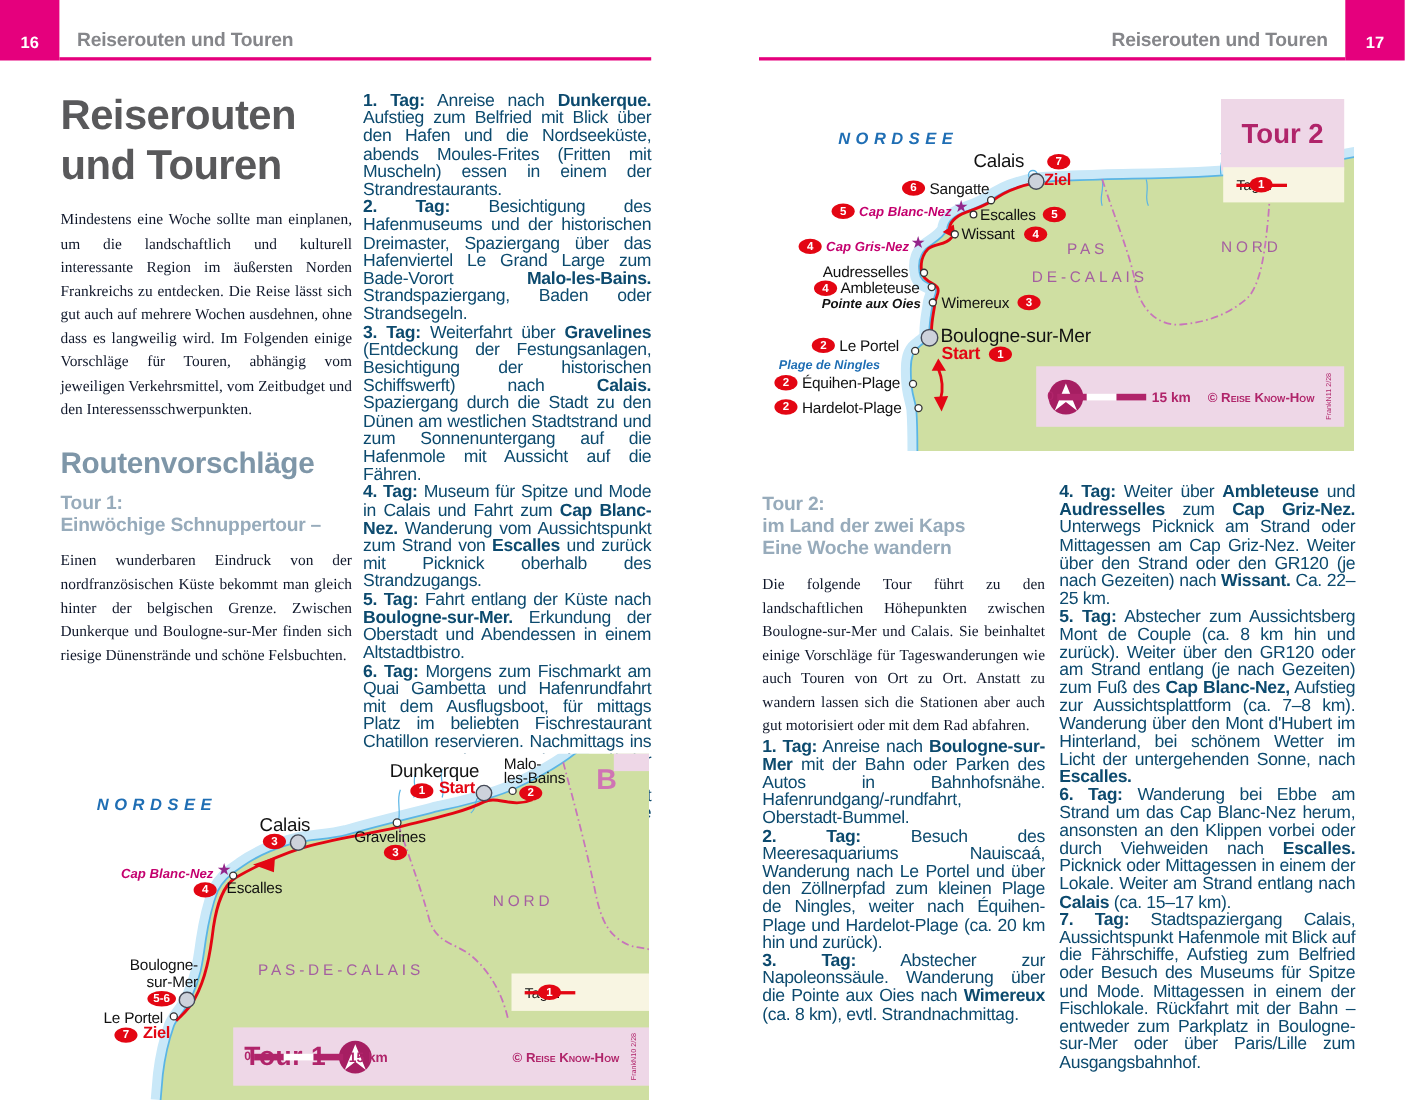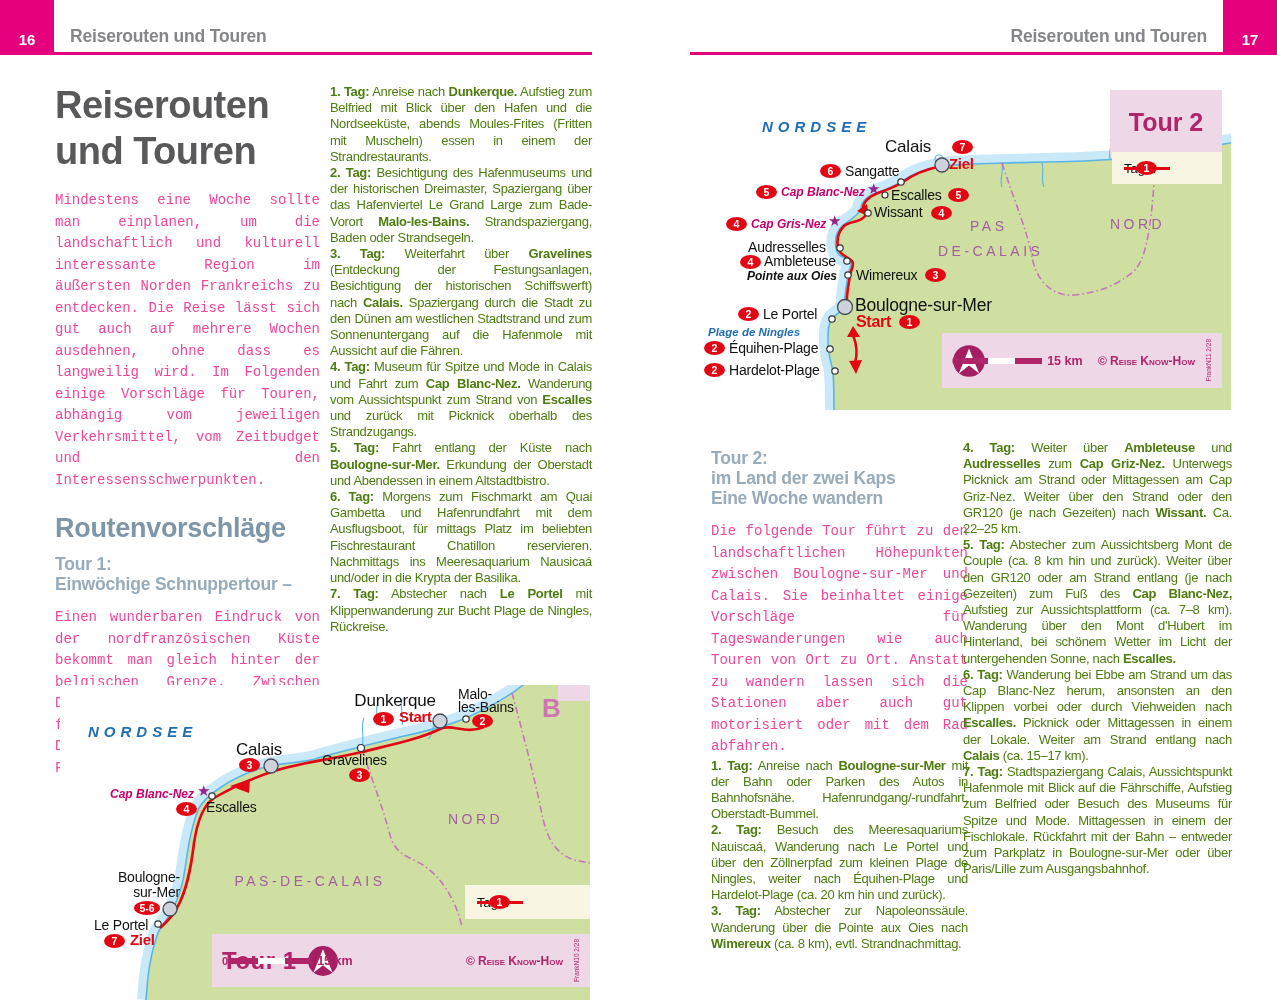--- a/index.html
+++ b/index.html
@@ -22,30 +22,30 @@
   .head-rule.left{left:54px;width:538px;}
   .head-rule.right{left:51px;width:533px;}
 
   
   .col{position:absolute;}
   .col-a{left:55px;top:82px;width:265px;}
   .col-b{left:330px;top:84px;width:262px;}
   .col-c{left:693px;top:440px;width:257px;margin-left:-639px;}
   .col-d{left:963px;top:440px;width:269px;margin-left:-639px;}
   .page-right .col{left:auto;}
-  .page-right .col-c{position:absolute;left:72px;top:440px;width:257px;margin:0;}
+  .page-right .col-c{position:absolute;left:54px;top:440px;width:257px;margin:0;}
   .page-right .col-d{position:absolute;left:324px;top:440px;width:269px;margin:0;}
 
   h1.chapter{font-size:38px;line-height:46px;letter-spacing:-0.5px;color:#59595b;margin:0 0 16px 0;font-weight:bold;}
-  .serif{font-family:Liberation Mono, monospace;font-size:14px;line-height:21.5px;color:#ec4899;
+  .serif{font-family:Liberation Serif, serif;font-size:14px;line-height:21.5px;color:#0f172a;
     text-align:justify;margin:0;}
   h2.sect{font-size:27px;color:#7e96a8;margin:22px 0 10px 0;font-weight:bold;letter-spacing:-0.3px;}
   h3.tour{font-size:17.5px;line-height:20px;color:#97abbb;margin:8px 0 13px 0;font-weight:bold;letter-spacing:-0.2px;}
   h3.tour span{display:block;}
-  .day{font-size:13px;line-height:16.2px;letter-spacing:-0.3px;color:#4d7c0f;text-align:justify;margin:0;}
+  .day{font-size:16px;line-height:16.2px;letter-spacing:-0.3px;color:#0c4a6e;text-align:justify;margin:0;}
   .day b{font-weight:bold;}
   .col-c .day:first-of-type{margin-top:14px;}
 
   
   .map{position:absolute;overflow:hidden;background:#fff;}
   .map1{left:60px;top:685px;width:530px;height:315px;}
   .map2{left:51px;top:85px;width:541px;height:325px;}
   .map svg.base{position:absolute;left:0;top:0;}
   .map span{position:absolute;white-space:nowrap;}
 

